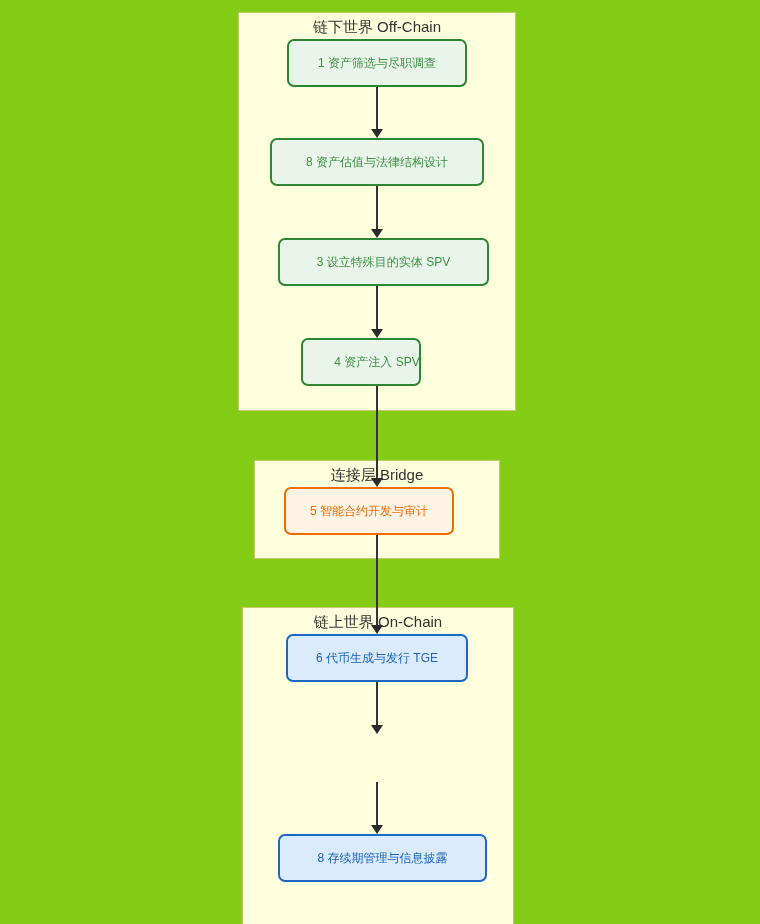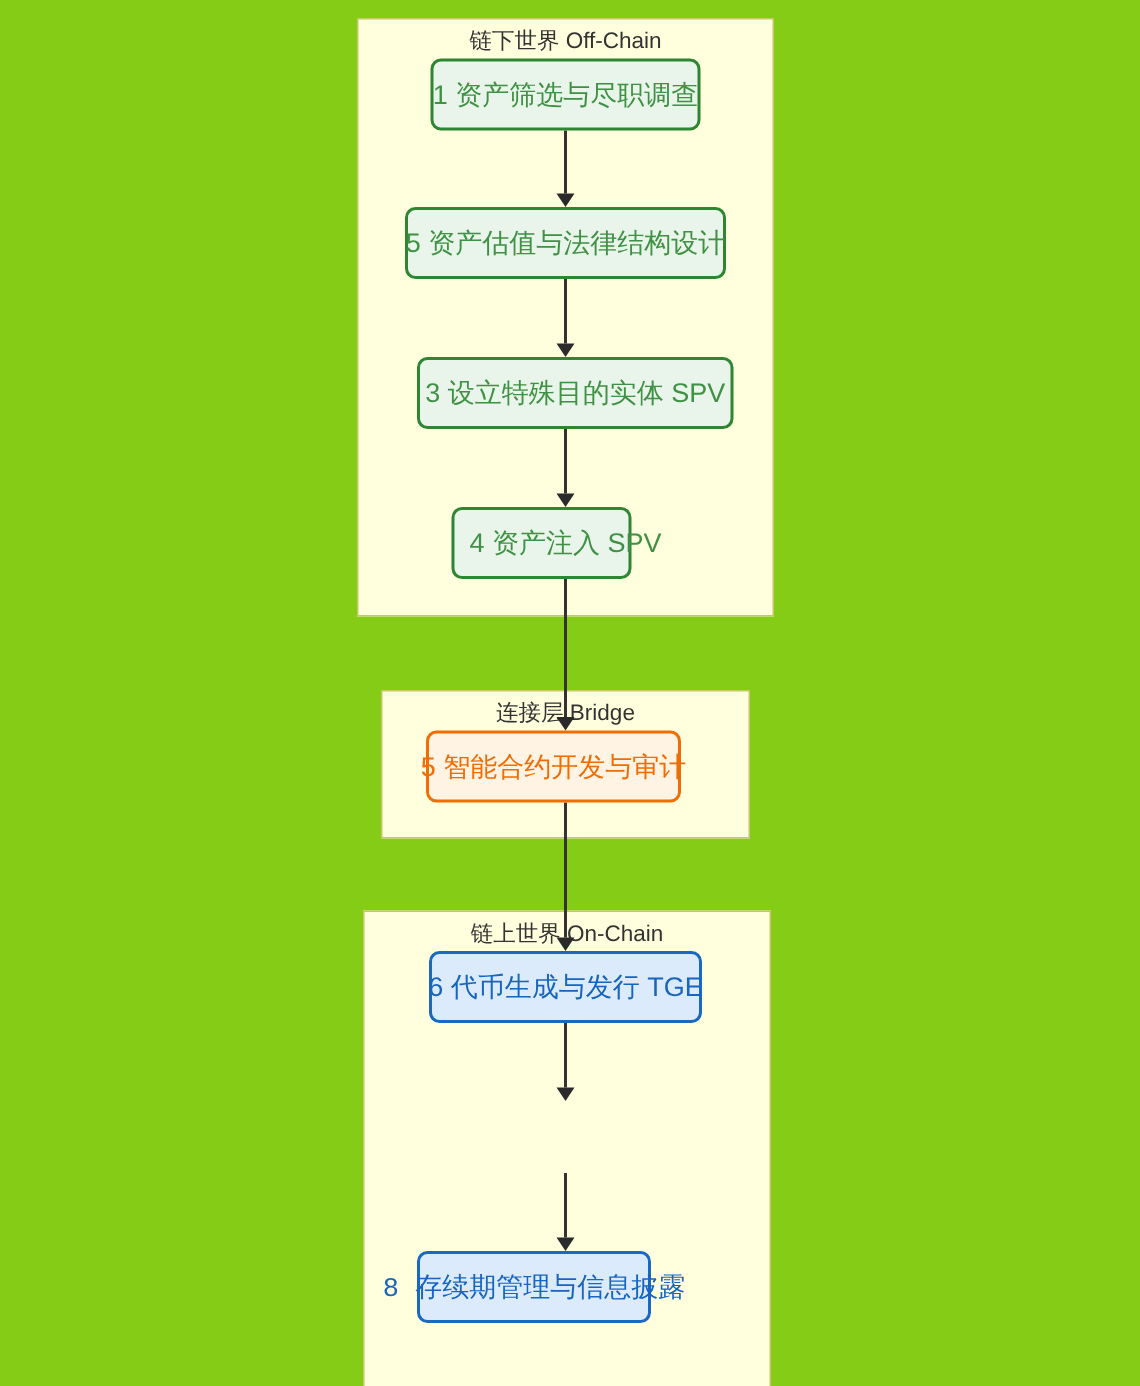--- a/index.html
+++ b/index.html
@@ -36,36 +36,36 @@
 
   
   .node {
     position: absolute;
     height: 48px;
     display: flex;
     align-items: center;
     justify-content: center;
     border-radius: 7px;
     border: 2px solid;
-    font-size: 18px;
+    font-size: 12px;
     white-space: nowrap;
     z-index: 3;
   }
   .node.green  { background: #e9f4ea; border-color: #2f8632; color: #3f9143; }
   .node.orange { background: #fff3e3; border-color: #f26d00; color: #ef6d05; }
   .node.blue   { background: #dcebfc; border-color: #1a68c2; color: #1765bd; }
 
   .n1 { left: 287px; top: 39px;  width: 180px; }
   .n2 { left: 270px; top: 138px; width: 214px; }
   .n3 { left: 278px; top: 238px; width: 211px; }
   .n4 { left: 301px; top: 338px; width: 120px; padding-left: 32px; }
   .n5 { left: 284px; top: 487px; width: 170px; }
   .n6 { left: 286px; top: 634px; width: 182px; }
   .n7 { left: 301px; top: 734px; width: 152px; }
-  .n8 { left: 278px; top: 834px; width: 156px; font-family: Liberation Mono, monospace; }
+  .n8 { left: 278px; top: 834px; width: 209px; }
 
   
   .edge-line {
     position: absolute;
     left: 376px;
     width: 1.5px;
     background: #333333;
     z-index: 2;
   }
   .edge-head {
@@ -110,20 +110,20 @@
   <div class="edge-line e4"></div>
   <div class="edge-head e4h"></div>
   <div class="edge-line e5"></div>
   <div class="edge-head e5h"></div>
   <div class="edge-line e6"></div>
   <div class="edge-head e6h"></div>
   <div class="edge-line e7"></div>
   <div class="edge-head e7h"></div>
 
   <div class="node green n1">1 资产筛选与尽职调查</div>
-  <div class="node green n2">5 资产估值与法律结构设计</div>
+  <div class="node green n2">8 资产估值与法律结构设计</div>
   <div class="node green n3">3 设立特殊目的实体 SPV</div>
   <div class="node green n4">4 资产注入 SPV</div>
   <div class="node orange n5">5 智能合约开发与审计</div>
   <div class="node blue n6">6 代币生成与发行 TGE</div>
   <div class="node blue n8">8 存续期管理与信息披露</div>
 
 </div>
 
 </body></html>

